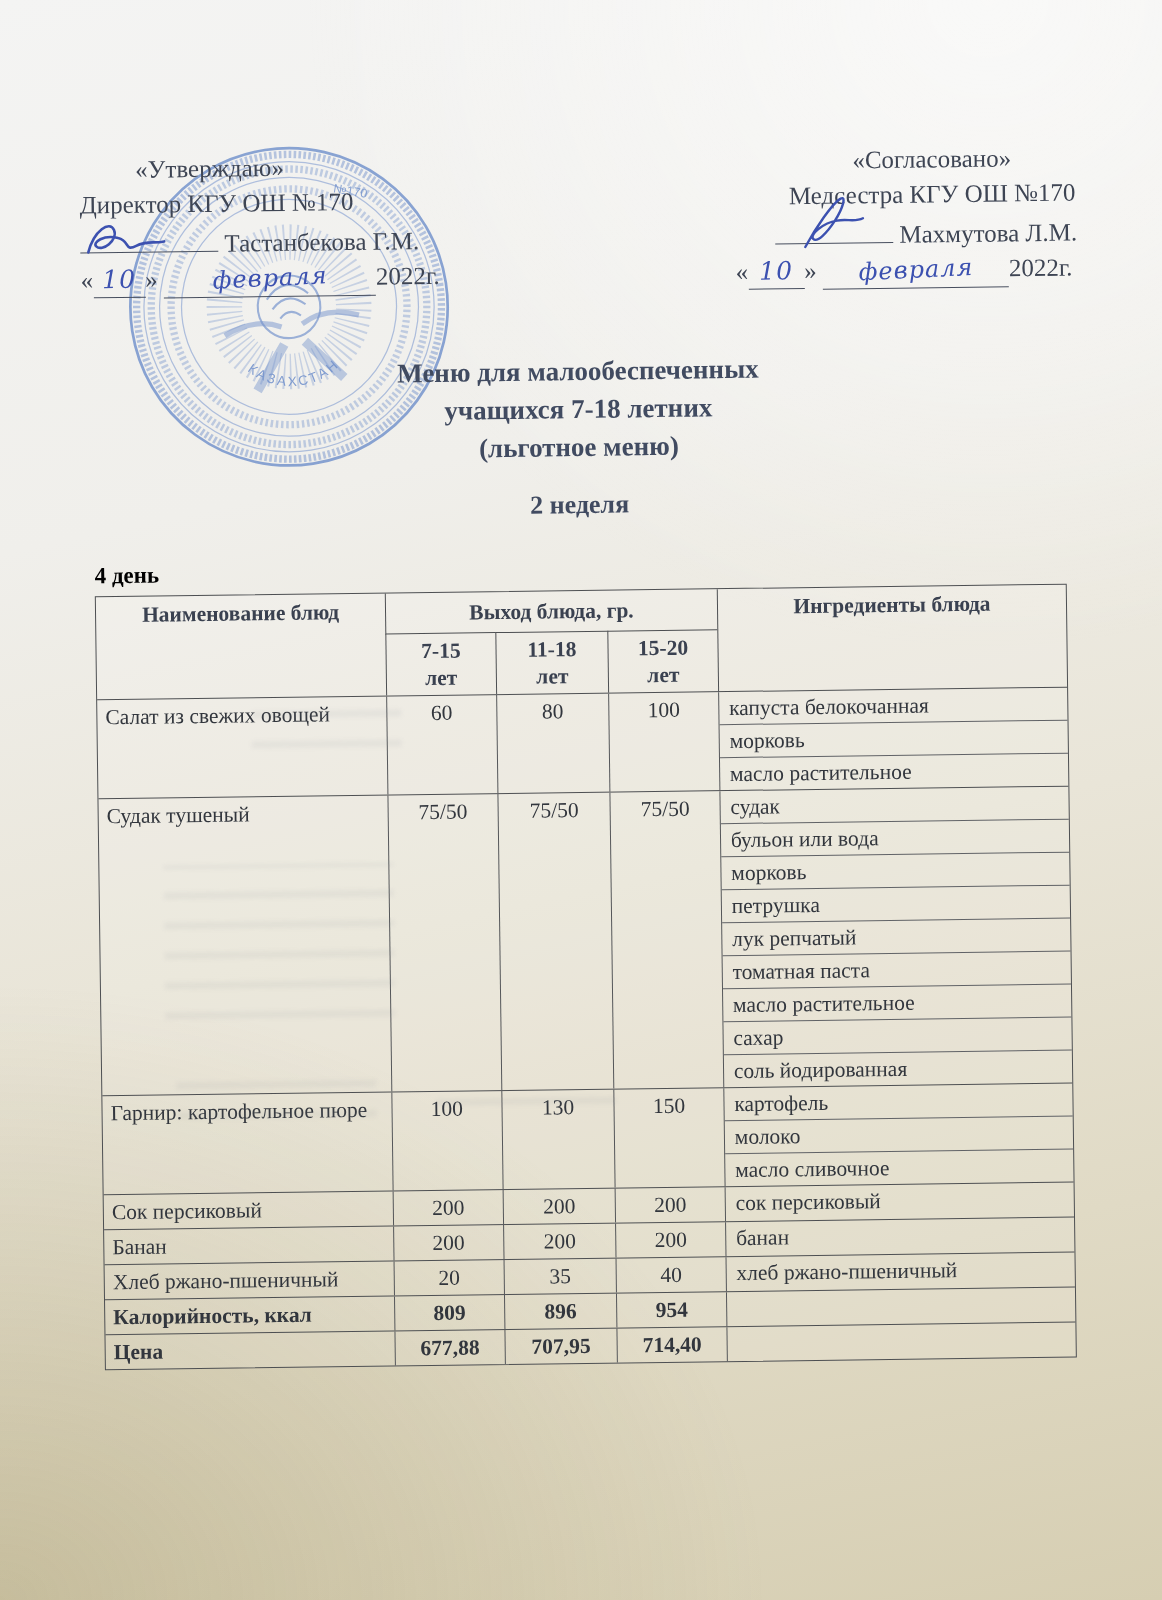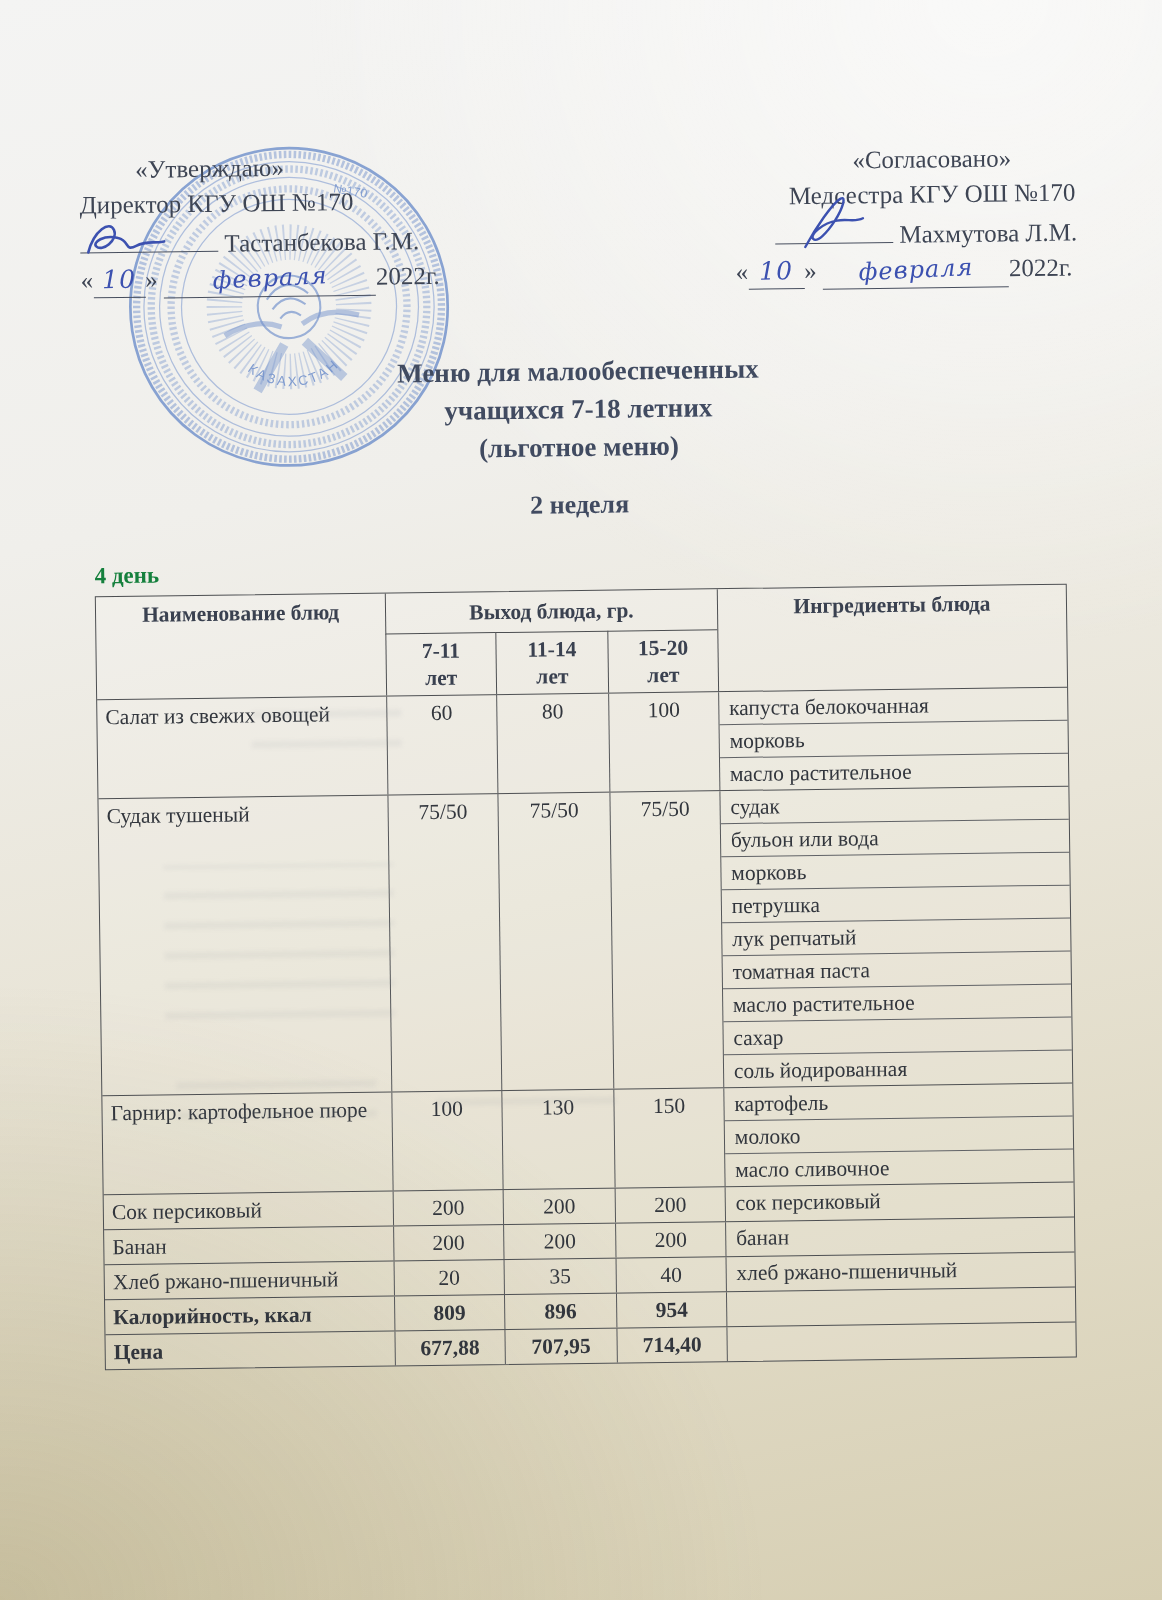--- a/index.html
+++ b/index.html
@@ -31,21 +31,21 @@
   .stamp{position:absolute;left:126px;top:136px;width:334px;height:334px;opacity:.82;pointer-events:none;transform:rotate(-8deg);}
   .stamp text{fill:#5b80c6;font-family:"Liberation Sans",sans-serif;}
 
   
   .title{position:absolute;left:0;top:352px;width:1162px;text-align:center;
          font-weight:bold;font-size:27px;line-height:38px;color:#414b61;}
   .week{position:absolute;left:0;top:490px;width:1162px;text-align:center;
         font-weight:bold;font-size:26px;color:#414b61;}
 
   
-  .daylabel{position:absolute;left:95px;top:557px;font-weight:bold;font-size:23px;color:#15803d;}
+  .daylabel{position:absolute;left:95px;top:557px;font-weight:bold;font-size:23px;color:#000000;}
   .menu-table{position:absolute;left:95px;top:590px;width:970px;
       --c1:29.8%;--c2:11.3%;--c3:11.6%;--c4:11.3%;
       border:1.8px solid #4d4f52;font-size:21.5px;color:#32363d;background:rgba(255,255,255,.12);}
   .t-head{display:grid;grid-template-columns:var(--c1) var(--c2) var(--c3) var(--c4) auto;
       grid-template-rows:40px 62px;font-weight:bold;color:#3a4150;}
   .th{border-left:1.6px solid #4d4f52;display:flex;align-items:center;justify-content:center;text-align:center;}
   .th-name{grid-column:1;grid-row:1/3;border-left:none;align-items:flex-start;padding-top:6px;}
   .th-group{grid-column:2/5;grid-row:1;}
   .th-age{grid-row:2;border-top:1.6px solid #4d4f52;flex-direction:column;line-height:27px;}
   .th-ing{grid-column:5;grid-row:1/3;align-items:flex-start;padding-top:6px;}
@@ -137,25 +137,25 @@
   </div>
   <div class="week">2 неделя</div>
 
   <div class="daylabel">4 день</div>
 
   <div class="menu-table">
     <div class="t-head">
       <div class="th th-name">Наименование блюд</div>
       <div class="th th-group">Выход блюда, гр.</div>
       <div class="th th-age" style="grid-column:2;">
-        <span>7-11</span>
+        <span>7-15</span>
         <span>лет</span>
       </div>
       <div class="th th-age" style="grid-column:3;">
-        <span>11-14</span>
+        <span>11-18</span>
         <span>лет</span>
       </div>
       <div class="th th-age" style="grid-column:4;">
         <span>15-20</span>
         <span>лет</span>
       </div>
       <div class="th th-ing">Ингредиенты блюда</div>
     </div>
     <div id="table-body">
         <div class="t-row">

